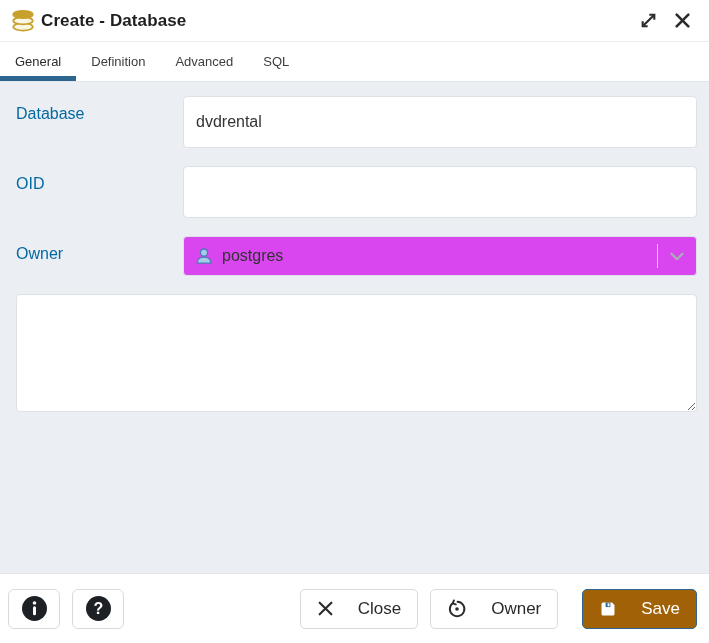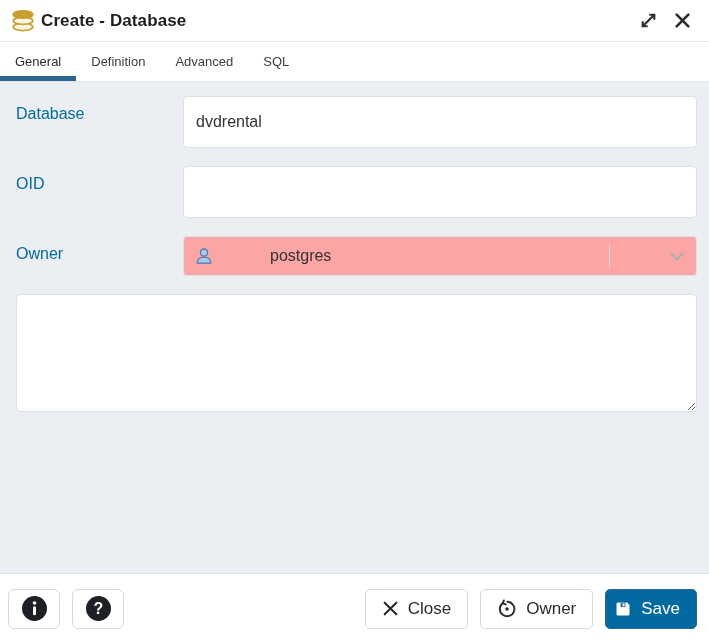--- a/index.html
+++ b/index.html
@@ -76,27 +76,26 @@
     background: #ffffff;
     border: 1px solid #dde0e5;
     border-radius: 4px;
     padding: 0 12px;
     font-size: 16px; color: #333333;
     font-family: Liberation Sans, sans-serif;
     outline: none;
   }
   .select-box {
     width: 100%; height: 40px;
-    background: #fca5a5;
+    background: #d946ef;
     border: 1px solid #dde0e5;
     border-radius: 4px;
     display: flex; align-items: center;
     padding-left: 10px;
     cursor: pointer;
-    gap: 48px;
   }
   .select-box .sel-icon { display: flex; align-items: center; margin-right: 8px; }
   .select-box .sel-value { font-size: 16px; color: #333333; flex: 1; }
   .select-box .sel-divider { width: 1px; height: 24px; background: #d6d9de; }
   .select-box .sel-caret {
     width: 38px; height: 100%;
     display: flex; align-items: center; justify-content: center;
   }
   .textarea {
     width: 100%; height: 118px;
@@ -123,39 +122,38 @@
     border: 1px solid #d7dbe0;
     border-radius: 6px;
     display: flex; align-items: center; justify-content: center;
     cursor: pointer;
     margin-right: 12px;
   }
   .footer .spacer { flex: 1; }
   .btn {
     height: 40px;
     display: inline-flex; align-items: center; justify-content: center;
-    gap: 9px;
+    gap: 24px;
     padding: 0 16px;
     font-size: 17px;
     border-radius: 5px;
     cursor: pointer;
     font-family: "Liberation Sans", "DejaVu Sans", sans-serif;
   }
   .btn.secondary {
     background: #ffffff;
     border: 1px solid #d7dbe0;
     color: #2b2b2b;
     margin-left: 12px;
   }
   .btn.primary {
-    background: #0369a1;
+    background: #a16207;
     border: 1px solid #2c6690;
     color: #ffffff;
-    margin-left: 12px;
-    padding-left: 8px;
+    margin-left: 24px;
   }
 </style>
 </head>
 <body>
 
 <div class="dialog">
 
   <div class="titlebar">
     <span class="app-icon">
       <svg width="26" height="26" viewBox="0 0 24 24">

